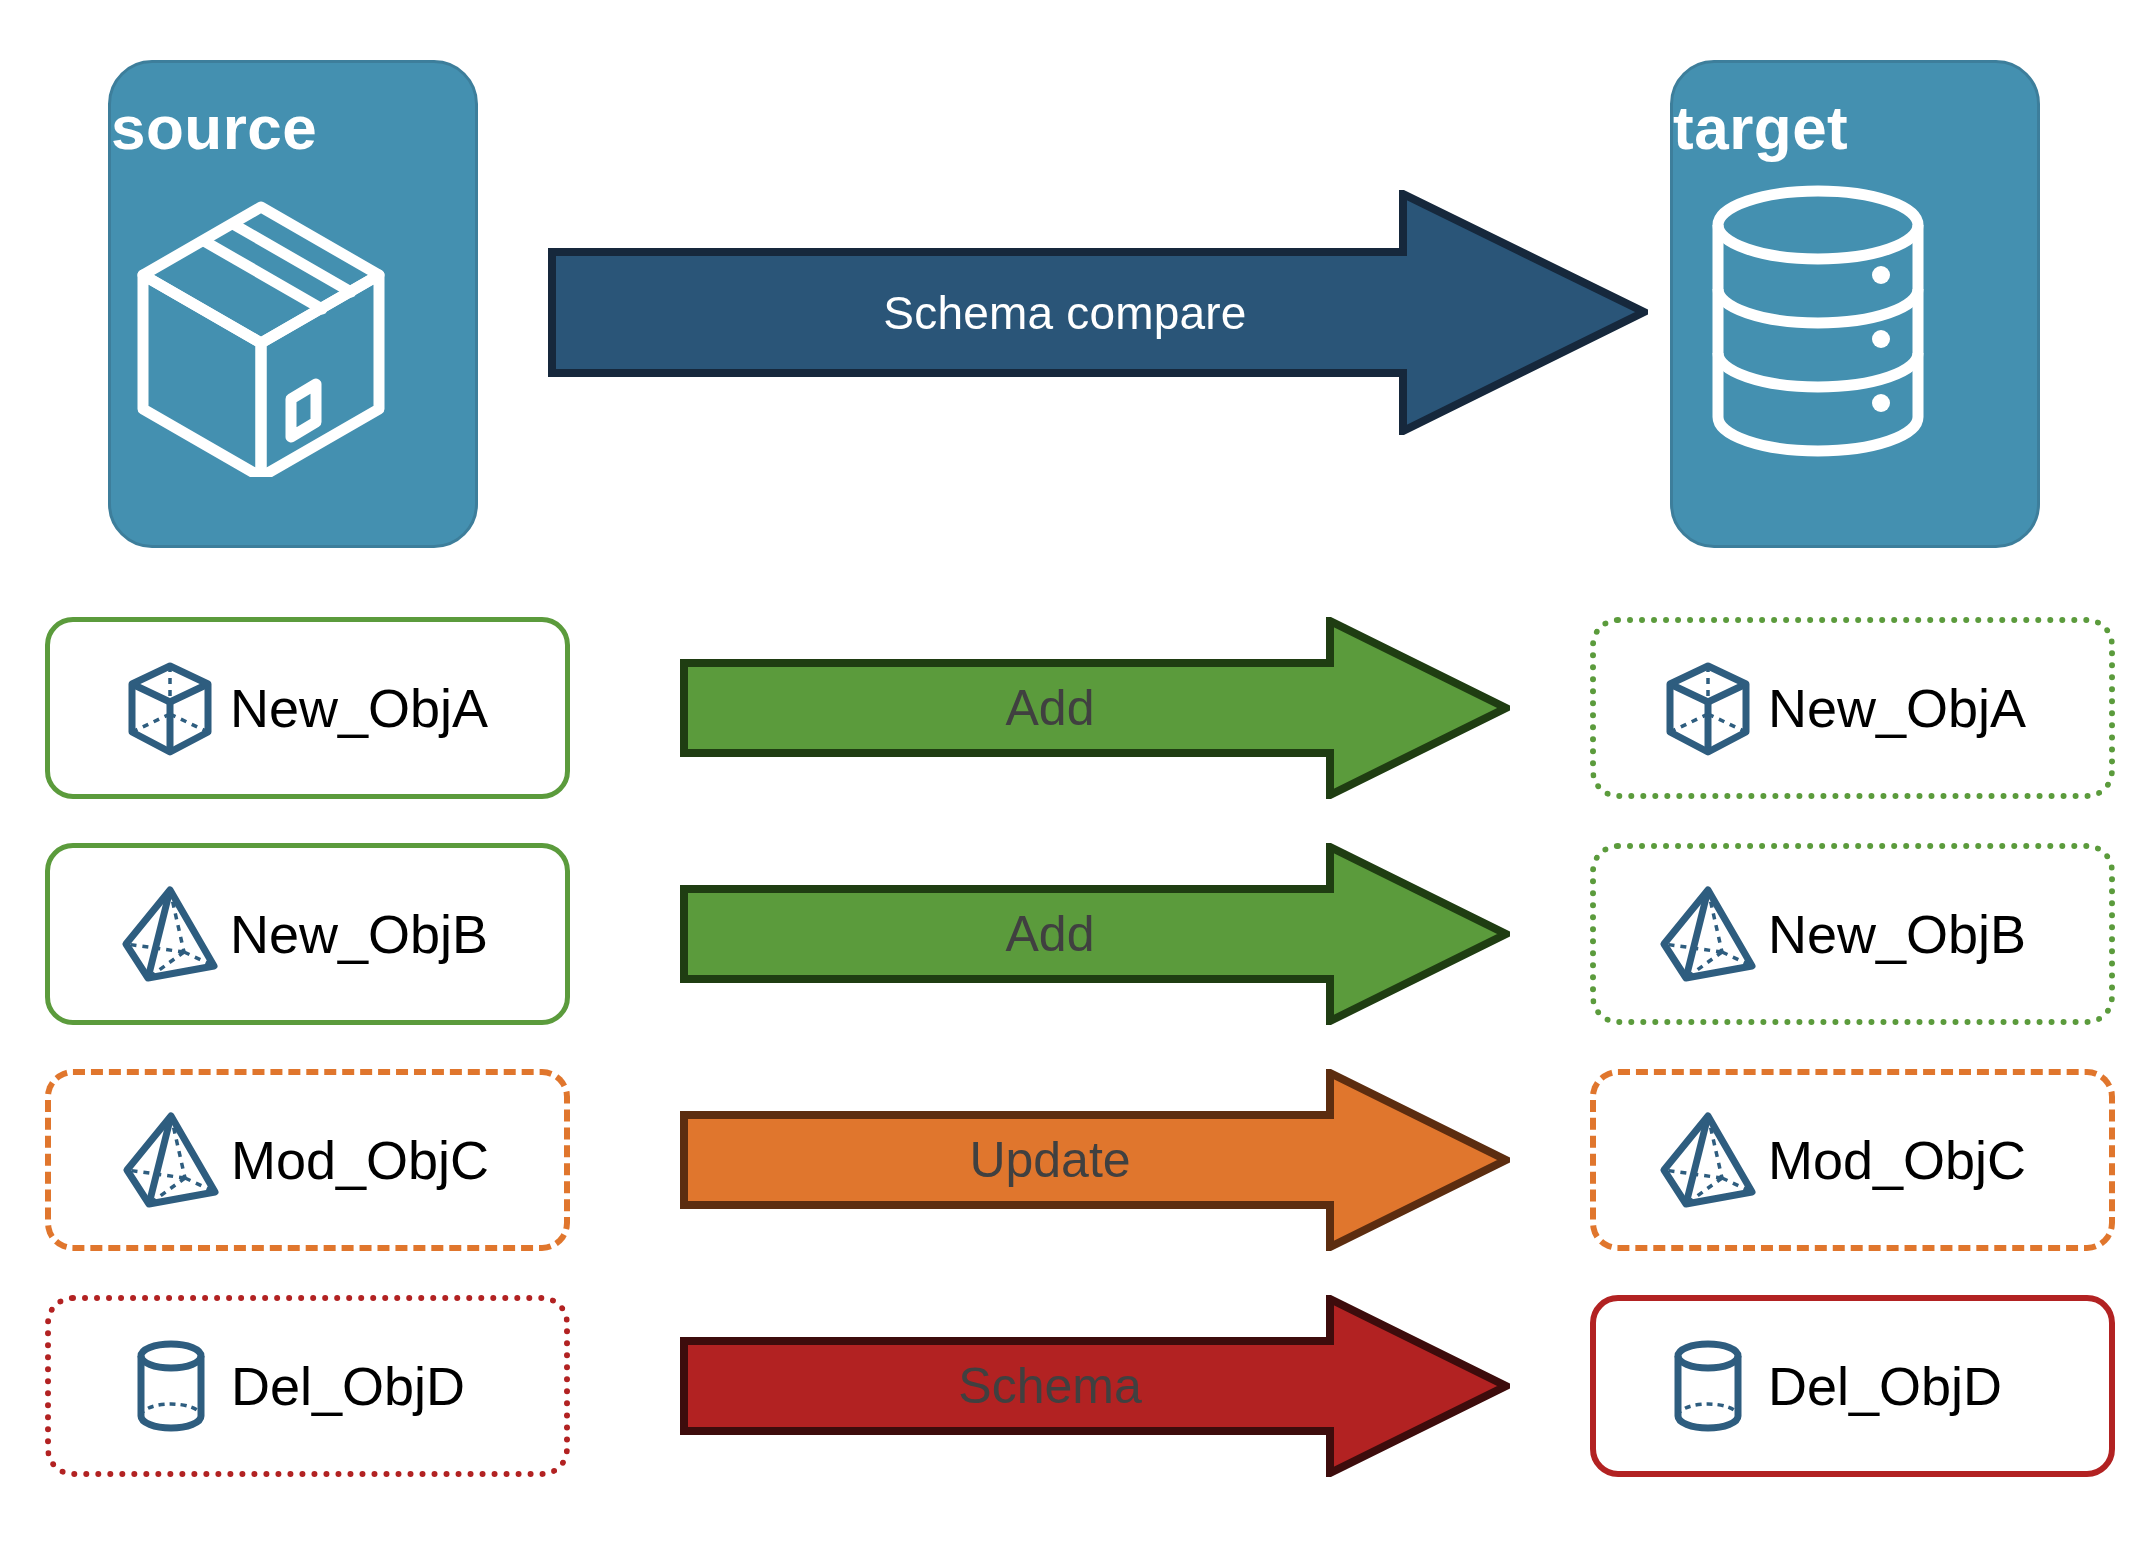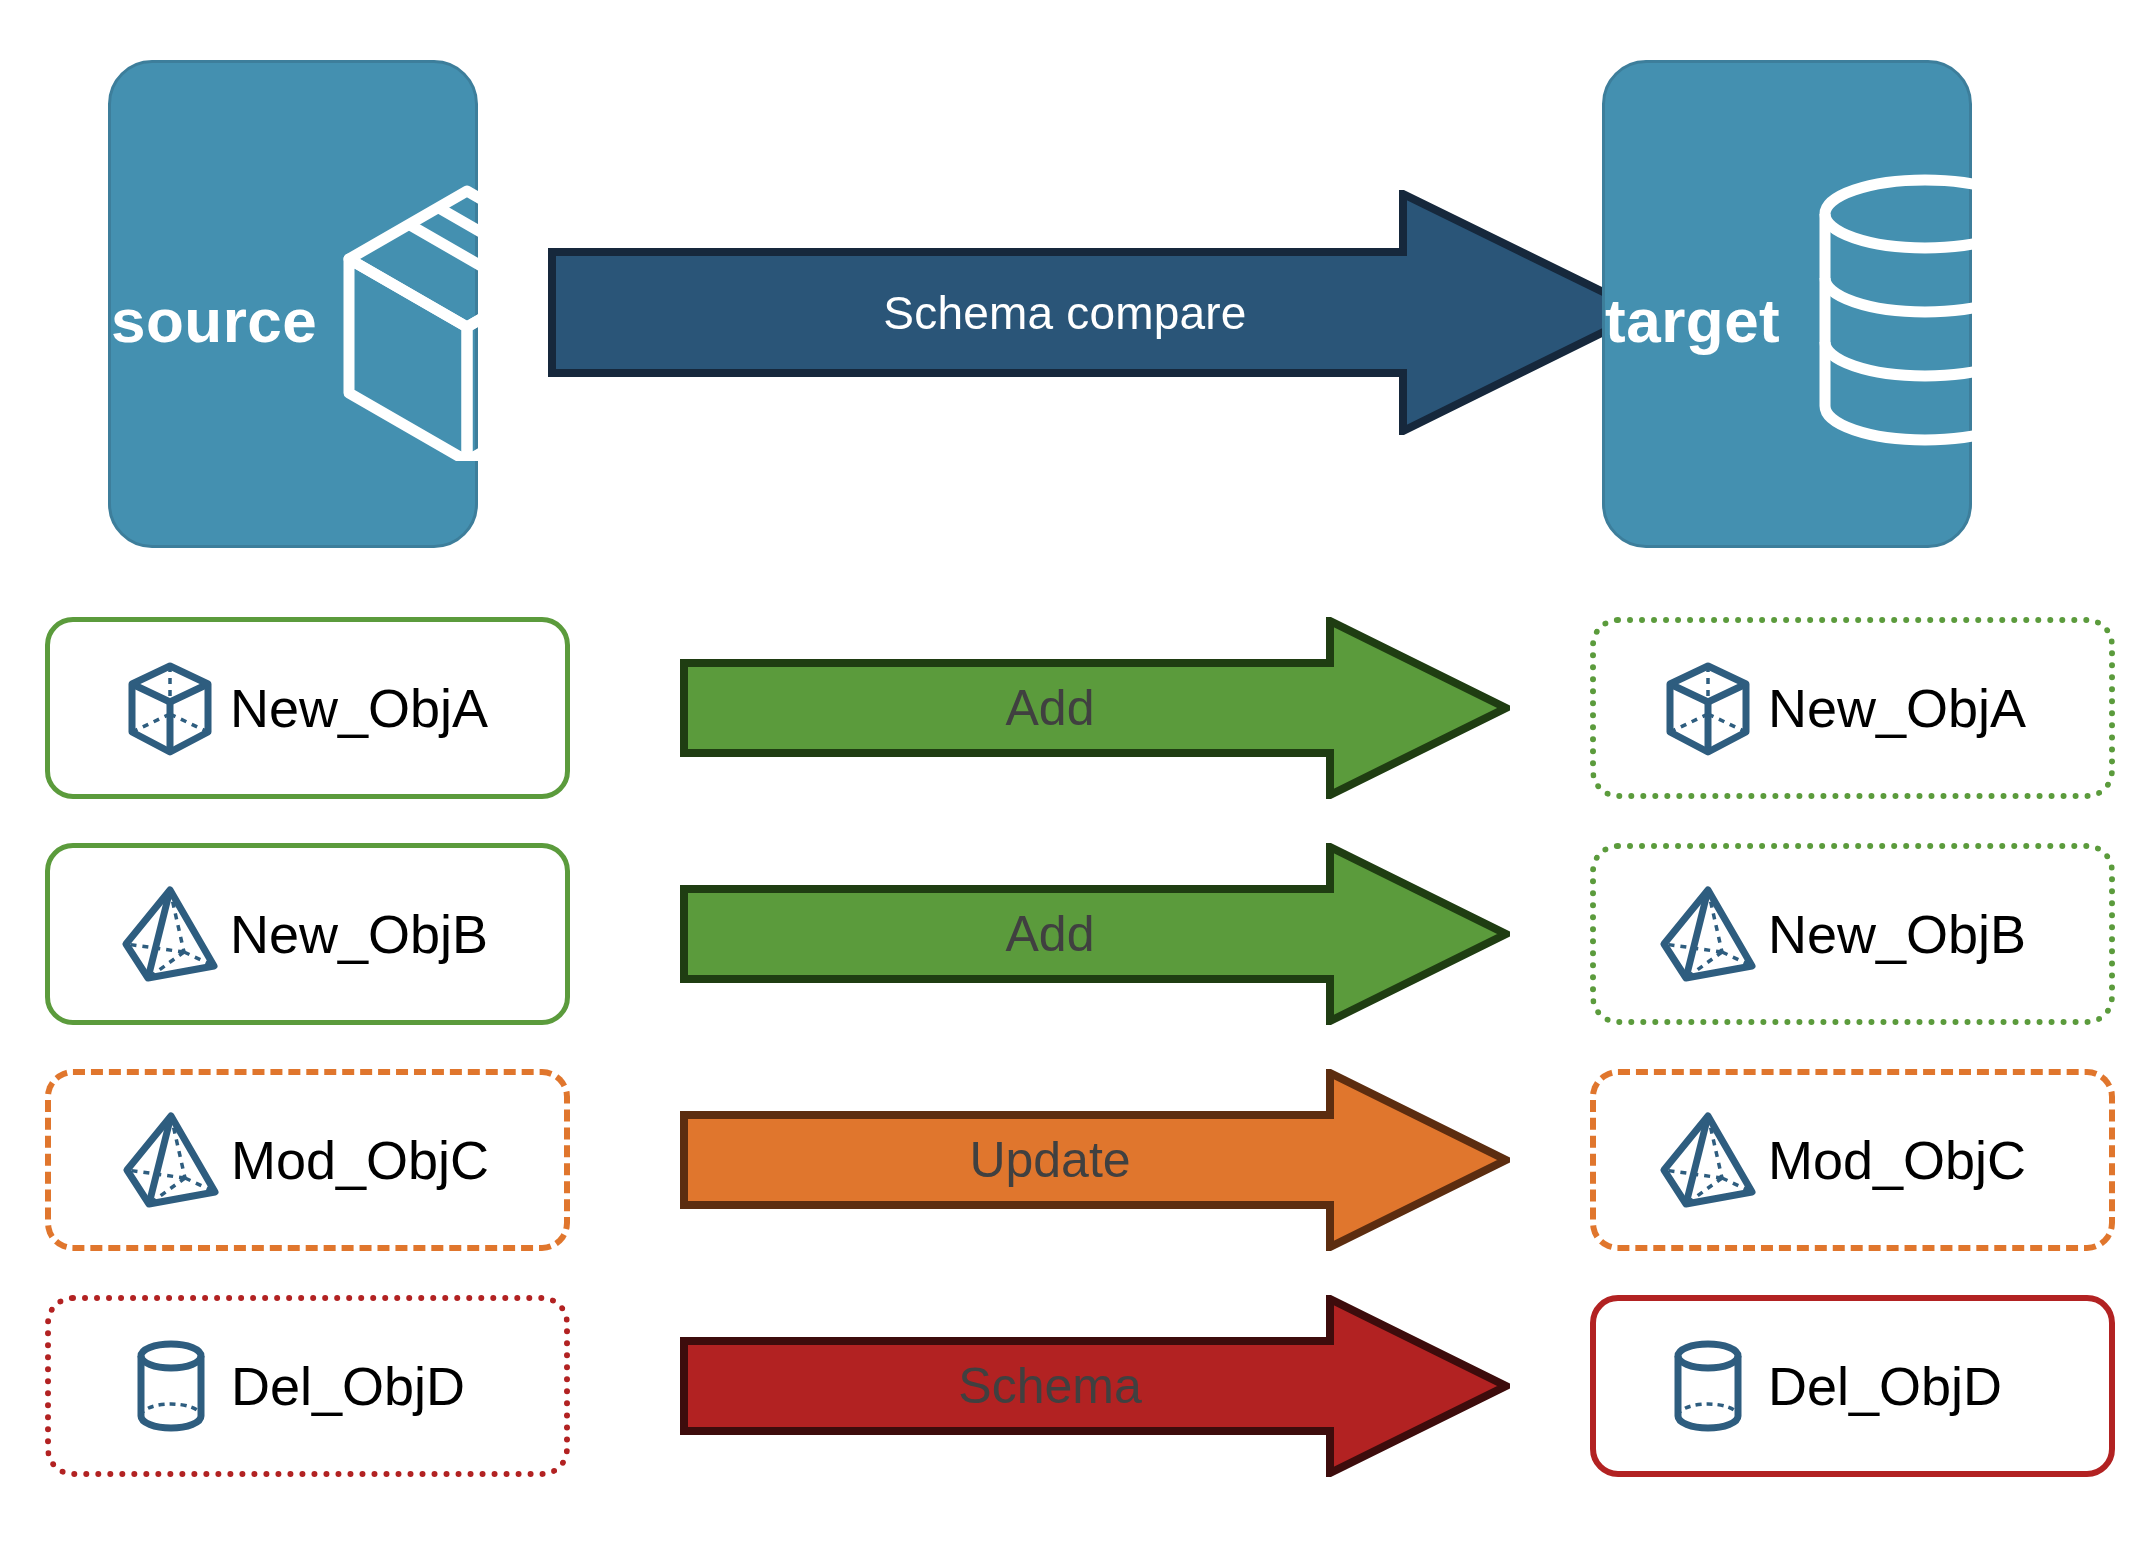--- a/index.html
+++ b/index.html
@@ -19,25 +19,24 @@
   .endpoint {
     position: absolute;
     top: 60px;
     width: 370px;
     height: 488px;
     border-radius: 44px;
     background: #4490b0;
     border: 3px solid #3d7e9b;
     box-sizing: border-box;
     display: flex;
-    flex-direction: row;
-    align-items: center;
+    flex-direction: column;
   }
   .endpoint.source { left: 108px; }
-  .endpoint.target { left: 1602px; }
+  .endpoint.target { left: 1670px; }
   .endpoint-title {
     margin-top: 34px;
     color: #ffffff;
     font-size: 62px;
     font-weight: bold;
     letter-spacing: 0.5px;
     line-height: 1;
   }
   .endpoint-icon {
     margin-top: 18px;

